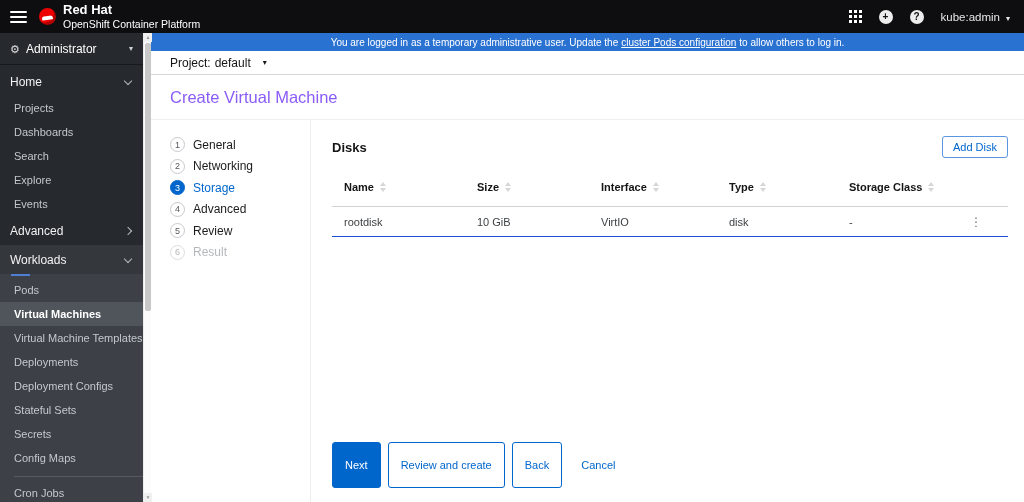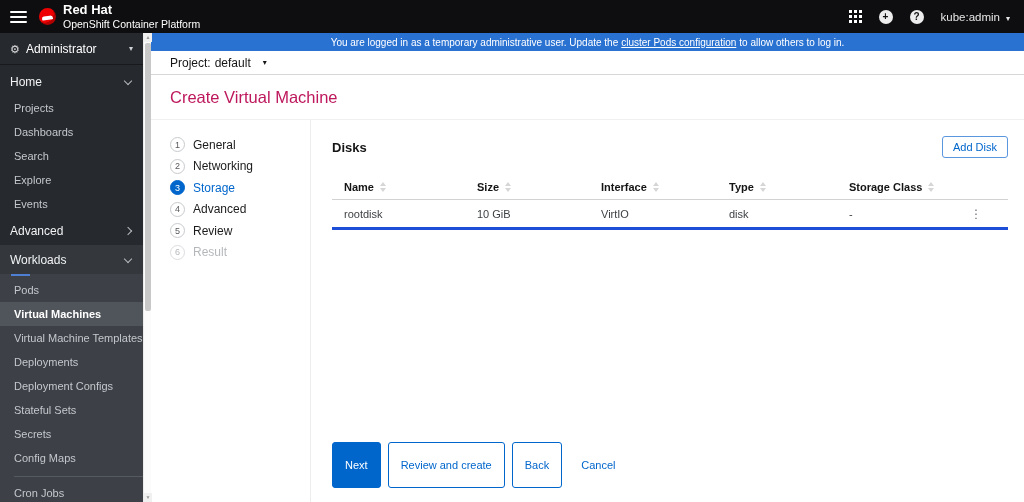--- a/index.html
+++ b/index.html
@@ -51,21 +51,21 @@
   .sb-arrow.up { top:0; }
   .sb-arrow.down { bottom:0; }
   .sb-thumb { position:absolute; left:1px; top:10px; width:6px; height:268px; background:#c8c8c8; border-radius:2px; }
 
   
   .main { flex:1; display:flex; flex-direction:column; min-width:0; background:#fff; }
   .banner { height:18px; background:#2a72d2; color:#fff; font-size:10px; display:flex; align-items:center; justify-content:center; gap:3px; flex:0 0 auto; }
   .banner a { color:#fff; text-decoration:underline; cursor:pointer; }
   .project-bar { height:24px; display:flex; align-items:center; gap:4px; padding-left:19px; font-size:12px; color:#151515; border-bottom:1px solid #d7d7d7; flex:0 0 auto; cursor:pointer; }
   .project-bar .caret { color:#151515; margin-left:8px; }
-  .page-title { padding:13px 0 12px 19px; font-size:16.5px; font-weight:500; color:#be185d; border-bottom:1px solid #f0f0f0; flex:0 0 auto; }
+  .page-title { padding:13px 0 12px 19px; font-size:16.5px; font-weight:500; color:#8b5cf6; border-bottom:1px solid #f0f0f0; flex:0 0 auto; }
 
   
   .wizard { flex:1; display:flex; min-height:0; }
   .steps { width:160px; flex:0 0 auto; border-right:1px solid #ededed; padding:14px 0 0 19px; }
   .step { display:flex; align-items:center; gap:8px; height:21.5px; cursor:pointer; }
   .step-num { width:15px; height:15px; border-radius:50%; border:1px solid #c7cacd; color:#57595c; font-size:9px; display:flex; align-items:center; justify-content:center; flex:0 0 auto; background:#fff; }
   .step-label { font-size:12px; color:#1b1b1b; }
   .step.current .step-num { background:#0066cc; border-color:#0066cc; color:#fff; }
   .step.current .step-label { color:#0066cc; }
   .step.sub { padding-left:8px; }
@@ -77,27 +77,27 @@
   .content-header { display:flex; align-items:center; justify-content:space-between; margin-top:16px; flex:0 0 auto; }
   .disks-title { font-size:13px; font-weight:bold; color:#151515; }
   .btn { font-size:11px; border-radius:3px; padding:16px 12px; cursor:pointer; background:#fff; border:1px solid #0066cc; color:#0066cc; font-family:"Liberation Sans", sans-serif; }
   .btn.add-disk { border-color:#5a97de; padding:4px 10px; }
   .btn.primary { background:#0066cc; color:#fff; border-color:#0066cc; }
   .btn.link { border:none; background:transparent; padding:4px 6px; }
 
   
   .disk-table { margin-top:10px; flex:0 0 auto; }
   .t-row { display:grid; grid-template-columns:133px 124px 128px 120px 130px 1fr; align-items:center; }
-  .t-head { border-bottom:1px solid #d2d2d2; padding:5px 0 6px 0; }
+  .t-head { border-bottom:1px solid #d2d2d2; padding:5px 0 13px 0; }
   .t-head .cell { font-size:11px; font-weight:bold; color:#151515; display:flex; align-items:center; gap:6px; }
   .cell { padding-left:12px; }
   .sort { display:inline-flex; flex-direction:column; gap:2px; cursor:pointer; }
   .sort .up { width:0; height:0; border-left:3px solid transparent; border-right:3px solid transparent; border-bottom:4px solid #d6d6d6; }
   .sort .dn { width:0; height:0; border-left:3px solid transparent; border-right:3px solid transparent; border-top:4px solid #d6d6d6; }
-  .t-data { border-bottom:3px solid #1d4ed8; height:30px; }
+  .t-data { border-bottom:1px solid #1d4ed8; height:30px; }
   .t-data .cell { font-size:11px; color:#3c3f42; }
   .kebab-cell { justify-self:end; padding-right:26px; color:#6a6e73; font-size:12px; letter-spacing:0; cursor:pointer; line-height:1; }
 
   .flex-spacer { flex:1; }
 
   
   .wizard-footer { display:flex; align-items:center; gap:7px; flex:0 0 auto; padding-bottom:2px; }
   .wizard-footer .btn.link { margin-left:6px; }
 </style>
 </head>

